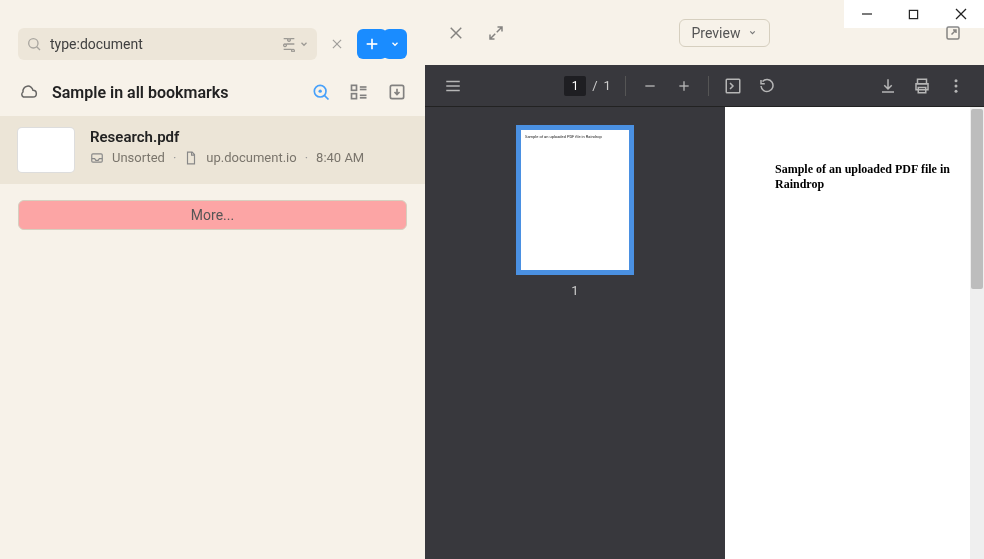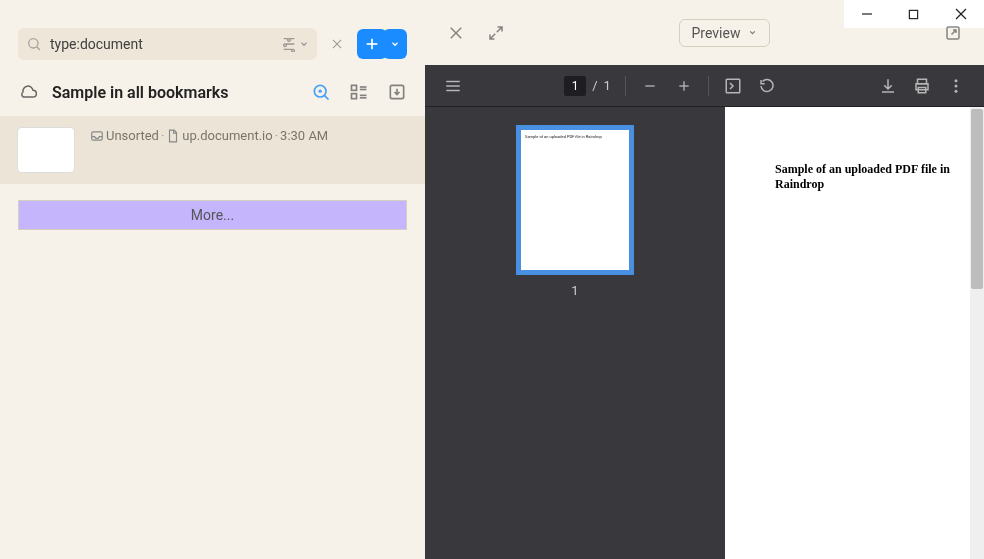--- a/index.html
+++ b/index.html
@@ -21,23 +21,23 @@
     .header-row { display: flex; align-items: center; justify-content: space-between; padding: 10px 18px 14px 18px; }
     .header-left { display: flex; align-items: center; gap: 14px; }
     .header-title { font-size: 16px; font-weight: 600; color: #222; }
     .header-right { display: flex; align-items: center; gap: 18px; }
     .header-icon { width: 20px; height: 20px; cursor: pointer; opacity: 0.8; }
 
     .item-row { display: flex; align-items: flex-start; gap: 16px; padding: 12px 18px; background: #ece5d7; cursor: pointer; }
     .item-thumb { width: 56px; height: 44px; background: white; border-radius: 4px; box-shadow: 0 0 0 1px #ddd; }
     .item-body { flex: 1; display:flex; flex-direction: column; gap: 4px;}
     .item-title { font-size: 15px; font-weight: 600; color: #222; }
-    .item-meta { display: flex; align-items: center; gap: 2px; font-size: 13px; color: #7a756c; }
+    .item-meta { display: flex; align-items: center; gap: 8px; font-size: 13px; color: #7a756c; }
     .meta-sep { color: #999; }
-    .more-btn { margin: 16px 18px; height: 30px; border: 1px solid #d6cfbf; border-radius: 0; display:flex; align-items:center; justify-content:center; font-size: 14px; color: #555; cursor:pointer; background:#c4b5fd;}
+    .more-btn { margin: 16px 18px; height: 30px; border: 1px solid #d6cfbf; border-radius: 6px; display:flex; align-items:center; justify-content:center; font-size: 14px; color: #555; cursor:pointer; background:#fca5a5;}
 
     .window-controls { position: absolute; top: 0; right: 0; width: 140px; height: 28px; background: white; display: flex; align-items: center; justify-content: space-around; }
     .wc-btn { width: 44px; height: 28px; display:flex; align-items:center; justify-content:center; cursor:pointer;}
     
     .preview-bar { display:flex; align-items:center; justify-content: space-between; height: 65px; padding: 0 22px;}
     .preview-left { display:flex; align-items:center; gap: 22px;}
     .preview-center { display:flex; }
     .preview-dd-btn { border: 1px solid #d6cfbf; border-radius: 6px; padding: 5px 12px; display:flex; align-items:center; gap:8px; font-size:14px; color:#555; cursor:pointer;}
     .preview-right { display:flex; align-items:center; gap: 14px; }
     .pv-icon { width:18px; height:18px; cursor:pointer; opacity:0.7;}
@@ -126,33 +126,34 @@
       <svg class="header-icon" viewBox="0 0 24 24" fill="none" stroke="#666" stroke-width="2">
           <rect x="4" y="4" width="16" height="16" rx="2"></rect>
           <path d="M12 8 L12 14 M9 12 L12 15 L15 12"></path>
         </svg>
     </div>
   </div>
 
   <div class="item-row">
     <div class="item-thumb"></div>
     <div class="item-body">
+      <div class="item-title">Research.pdf</div>
       <div class="item-meta">
         <svg width="14" height="14" viewBox="0 0 24 24" fill="none" stroke="#888" stroke-width="2">
             <rect x="3" y="5" width="18" height="14" rx="2"></rect>
             <path d="M3 13 L8 13 L10 16 L14 16 L16 13 L21 13"></path>
           </svg>
         <span>Unsorted</span>
         <span class="meta-sep">·</span>
         <svg width="14" height="14" viewBox="0 0 24 24" fill="#888">
             <path d="M6 2 L14 2 L18 6 L18 22 L6 22 Z M13 2 L13 7 L18 7" fill="none" stroke="#888" stroke-width="2"></path>
           </svg>
         <span>up.document.io</span>
         <span class="meta-sep">·</span>
-        <span>3:30 AM</span>
+        <span>8:40 AM</span>
       </div>
     </div>
   </div>
 
   <div class="more-btn">More...</div>
 </div>
 
 <div class="right-panel">
   <div class="window-controls">
     <div class="wc-btn">

